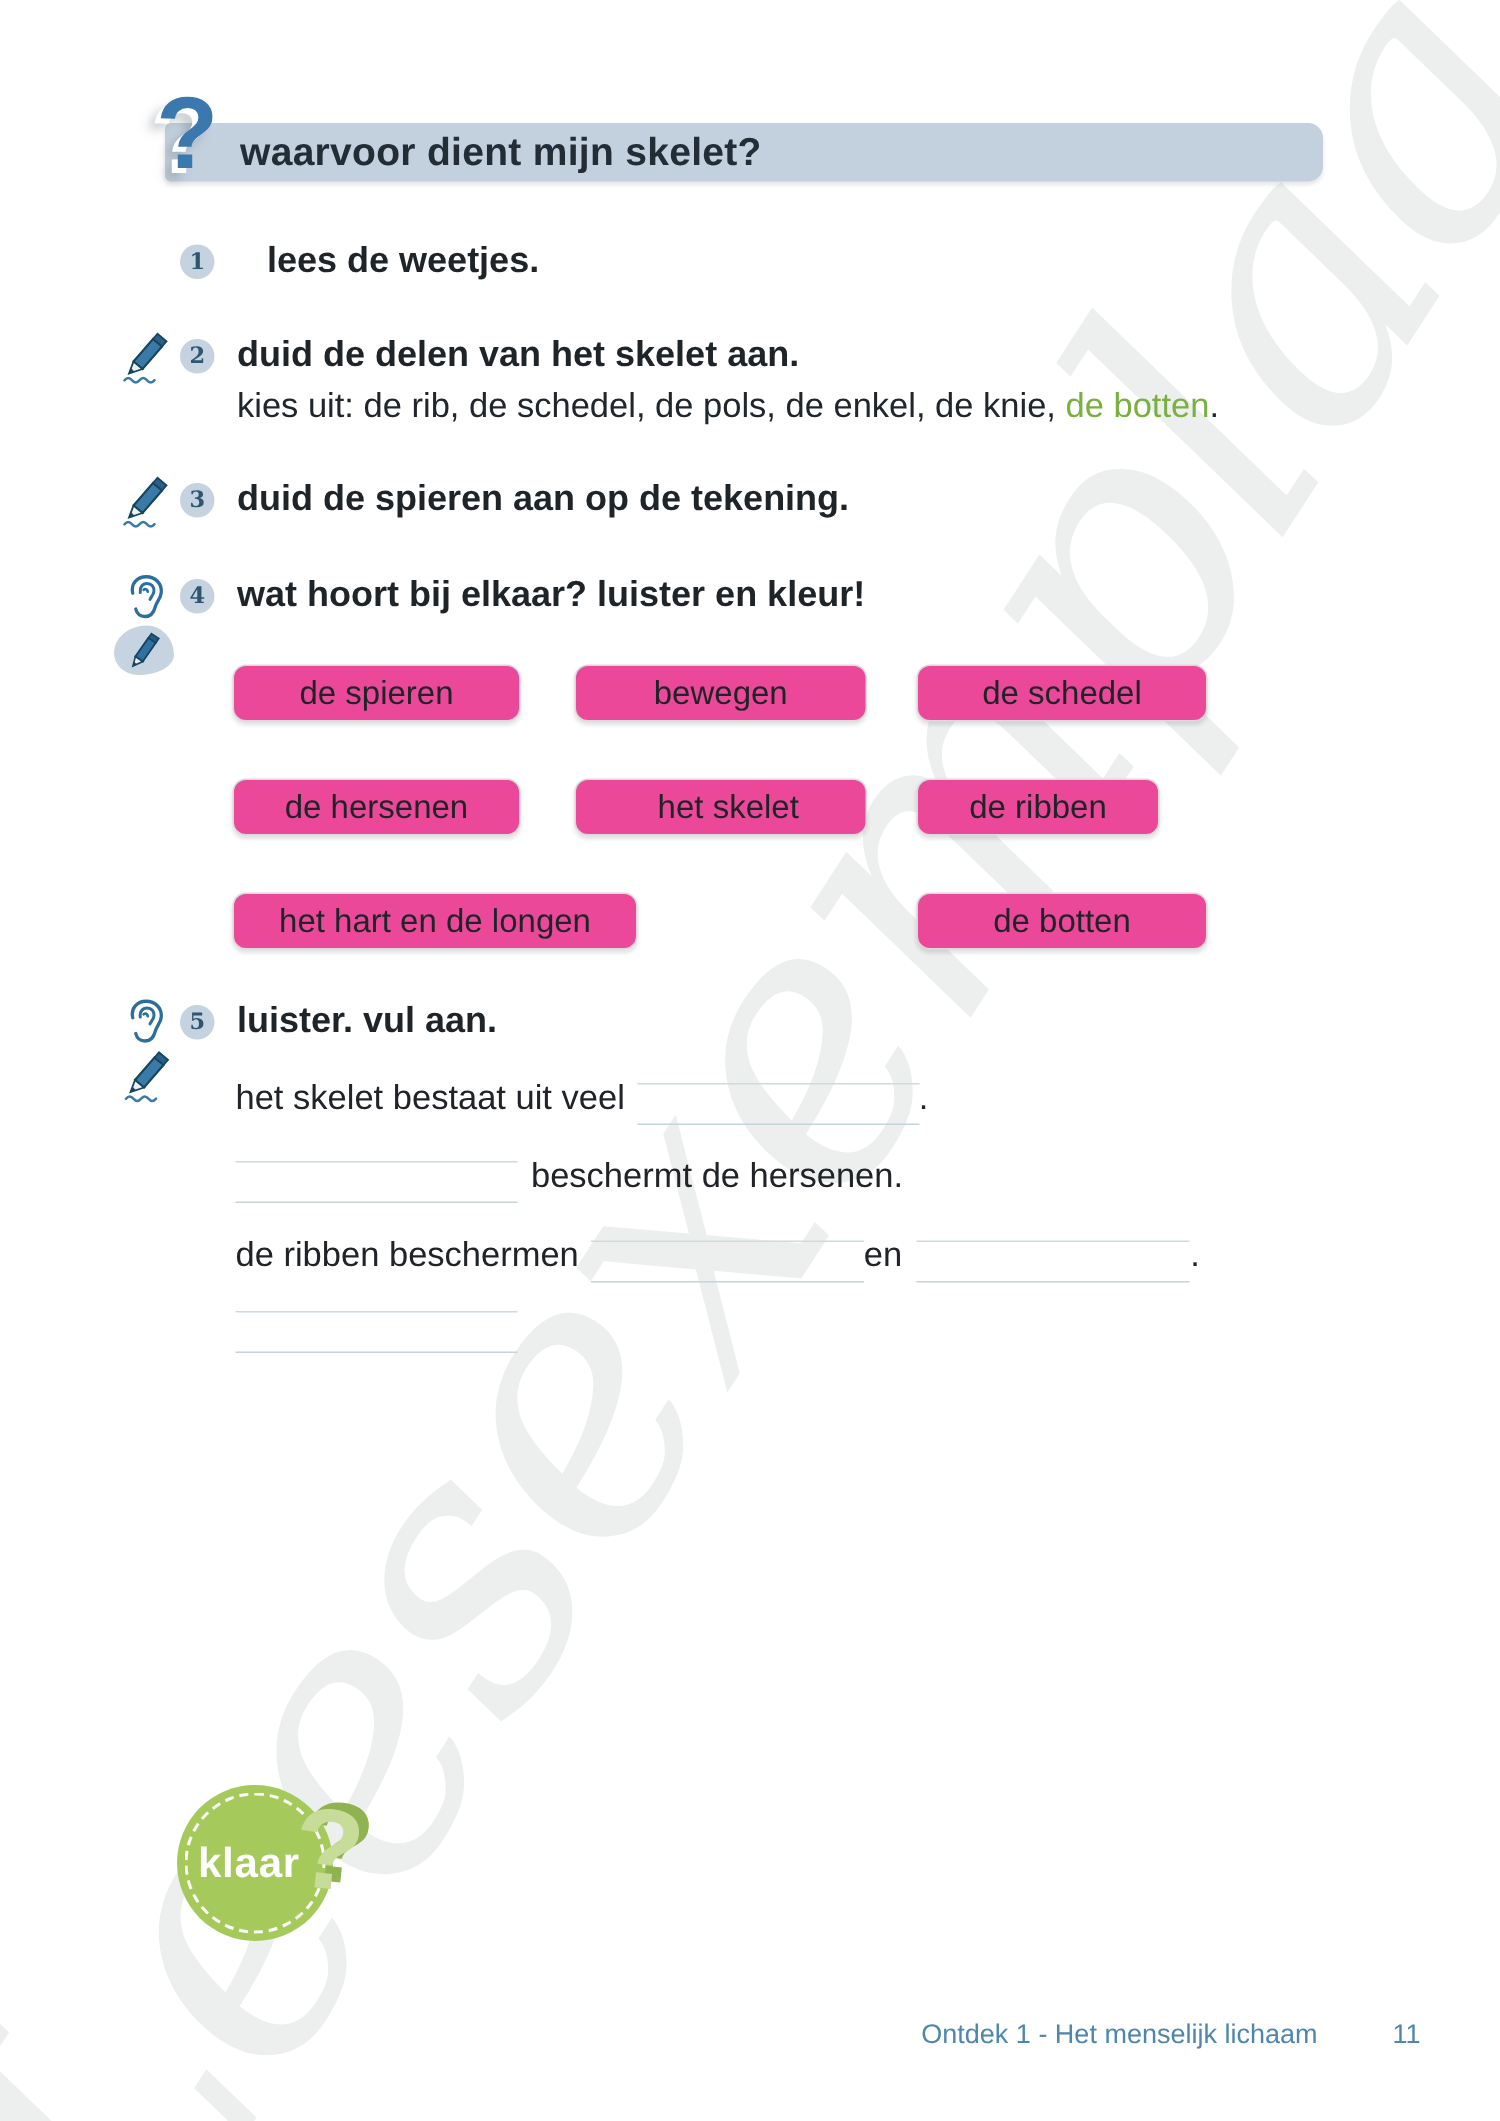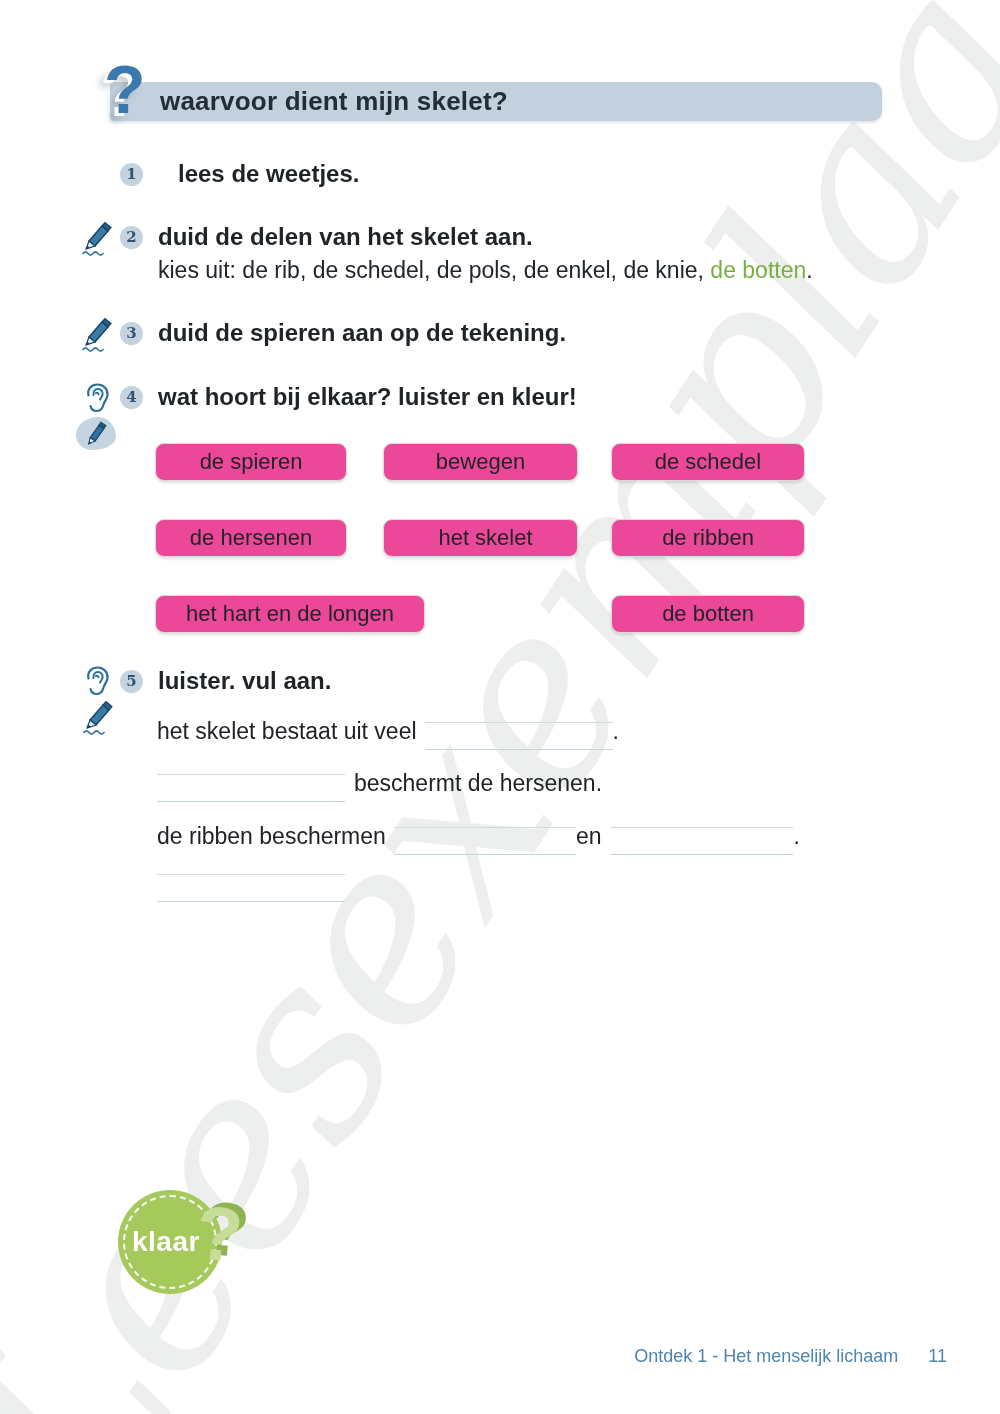--- a/index.html
+++ b/index.html
@@ -82,21 +82,21 @@
   }
   .done-bar {
     position:absolute; left:215px; top:1263px; width:666px; height:37px;
     background:#d0e1a5; border-radius:12px; z-index:2;
     display:flex; align-items:center; padding-left:36px; box-sizing:border-box;
     font-size:23px; color:#5c7836;
   }
   
   .footer {
     position:absolute; top:1346px; left:0; width:947px;
-    display:flex; justify-content:flex-end; align-items:baseline; gap:30px;
+    display:flex; justify-content:flex-end; align-items:baseline; gap:50px;
     color:#4e86ae; font-size:18px;
   }
   svg { display:block; }
 </style>
 </head>
 <body>
 
 <div class="page">
 
   <div class="watermark">Leesexemplaar</div>
@@ -155,21 +155,21 @@
         </svg>
       </span>
     </span>
 
     <div class="boxes">
       <div class="word-box" style="left:0px;   top:0px;   width:192px;">de spieren</div>
       <div class="word-box" style="left:228px; top:0px;   width:195px;">bewegen</div>
       <div class="word-box" style="left:456px; top:0px;   width:194px;">de schedel</div>
       <div class="word-box" style="left:0px;   top:76px;  width:192px;">de hersenen</div>
       <div class="word-box" style="left:228px; top:76px;  width:195px;padding-left:10px;">het skelet</div>
-      <div class="word-box" style="left:456px; top:76px;  width:194px;">de ribben</div>
+      <div class="word-box" style="left:456px; top:76px;  width:162px;">de ribben</div>
       <div class="word-box" style="left:0px;   top:152px; width:270px;">het hart en de longen</div>
       <div class="word-box" style="left:456px; top:152px; width:194px;">de botten</div>
     </div>
 
     <span class="icon-slot" style="left:83px; top:665px;">
       <svg width="30" height="34" viewBox="0 0 30 34">
         <path d="M5.5 13.5 C4 7 8.5 2.5 14.5 2.5 C20.5 2.5 25 7 24.5 13 C24.2 17 21.5 19 20.5 22.5 C19.5 26.5 17.5 29 13.8 29 C10.5 29 8.2 27 7.5 24" fill="none" stroke="#2c6f9c" stroke-width="2.2" stroke-linecap="round"></path>
         <path d="M10.5 13 C10 9.5 12 7 15 7 C18 7 20 9.3 19.6 12.4 C19.3 14.6 17.8 15.8 17 17.6" fill="none" stroke="#2c6f9c" stroke-width="2" stroke-linecap="round"></path>
         <path d="M15.5 12.5 C15.2 10.8 13.8 10.3 12.8 11.2" fill="none" stroke="#2c6f9c" stroke-width="1.8" stroke-linecap="round"></path>
       </svg>

